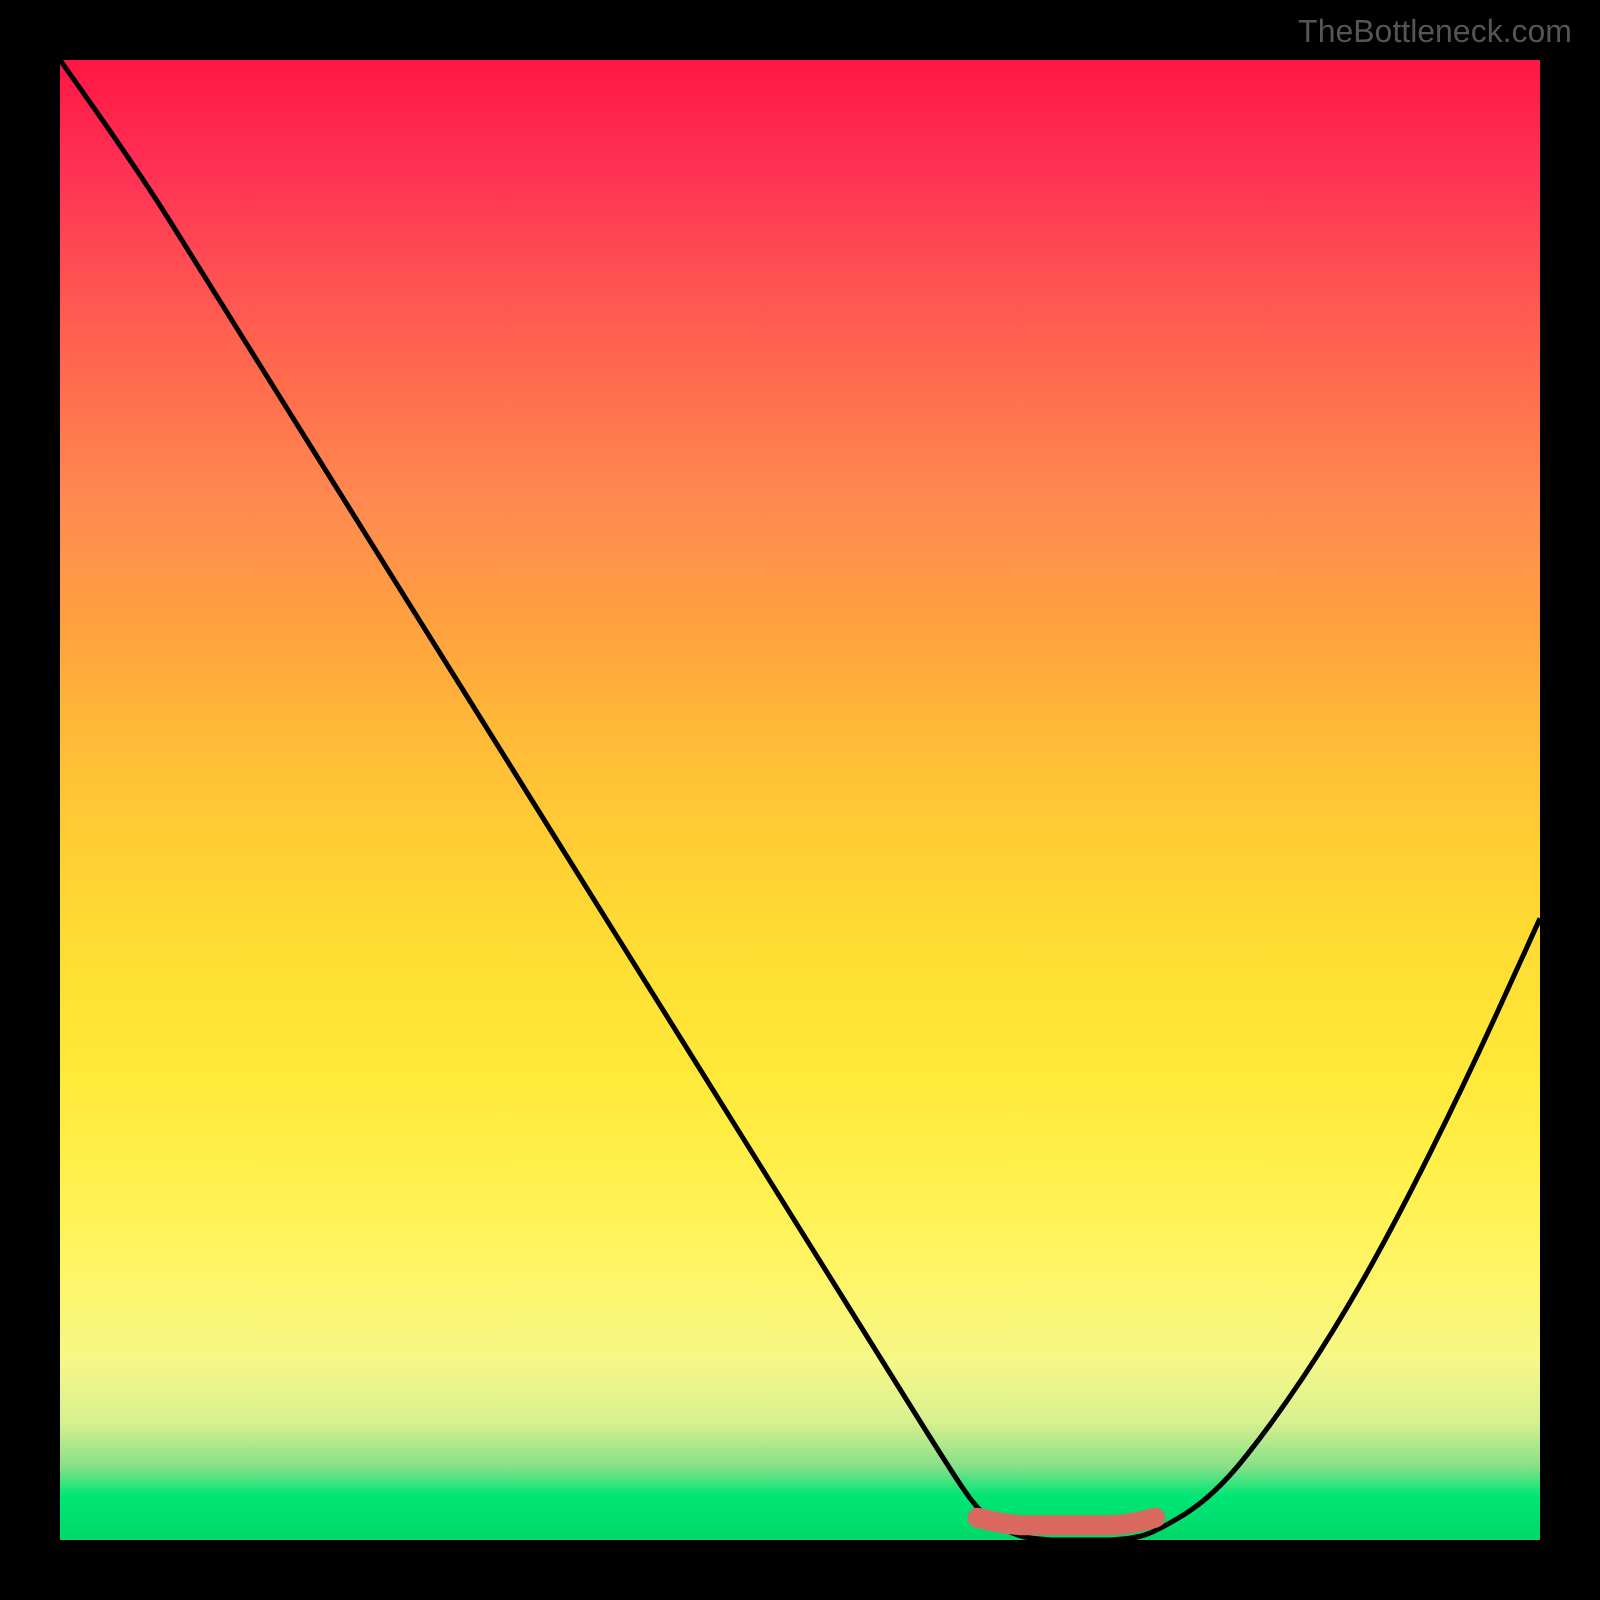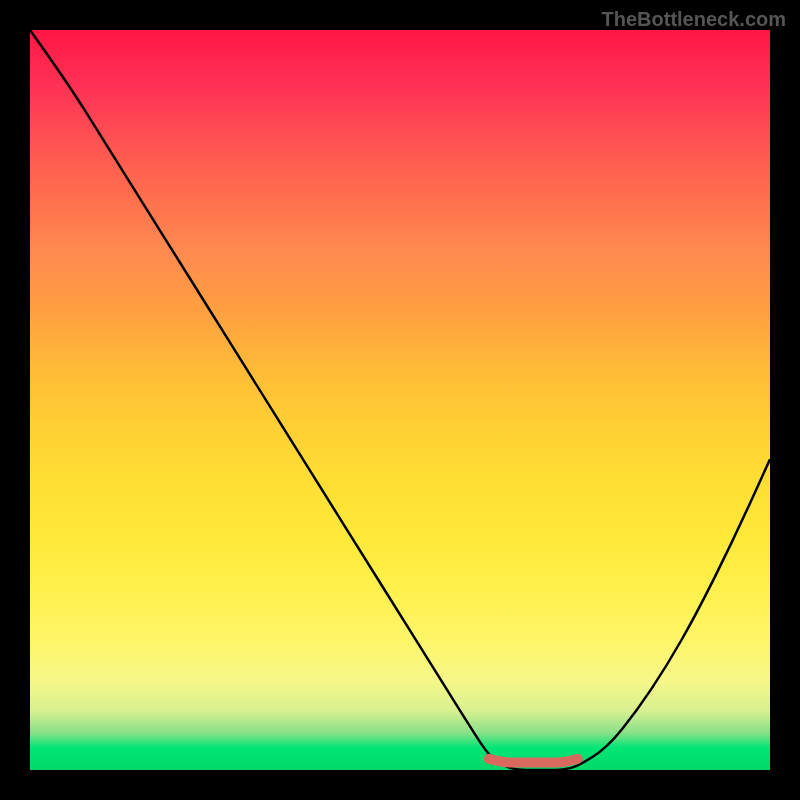--- a/index.html
+++ b/index.html
@@ -12,23 +12,23 @@
       height: 800px;
       background: #000;
       position: relative;
       font-family: Arial, sans-serif;
     }
     .watermark {
       position: absolute;
       top: 8px;
       right: 14px;
       color: #555;
-      font-size: 20px;
+      font-size: 16px;
       z-index: 10;
-      font-weight: bold;
+      font-weight: normal;
     }
     .chart-area {
       position: absolute;
       top: 30px;
       left: 30px;
       width: 740px;
       height: 740px;
       overflow: hidden;
     }
     .gradient-bg {

